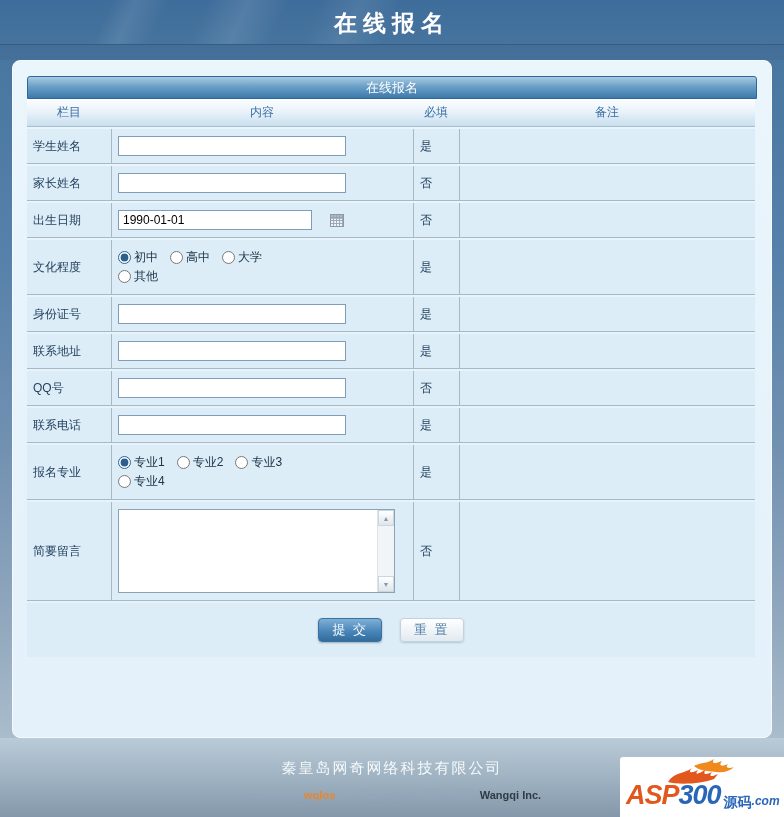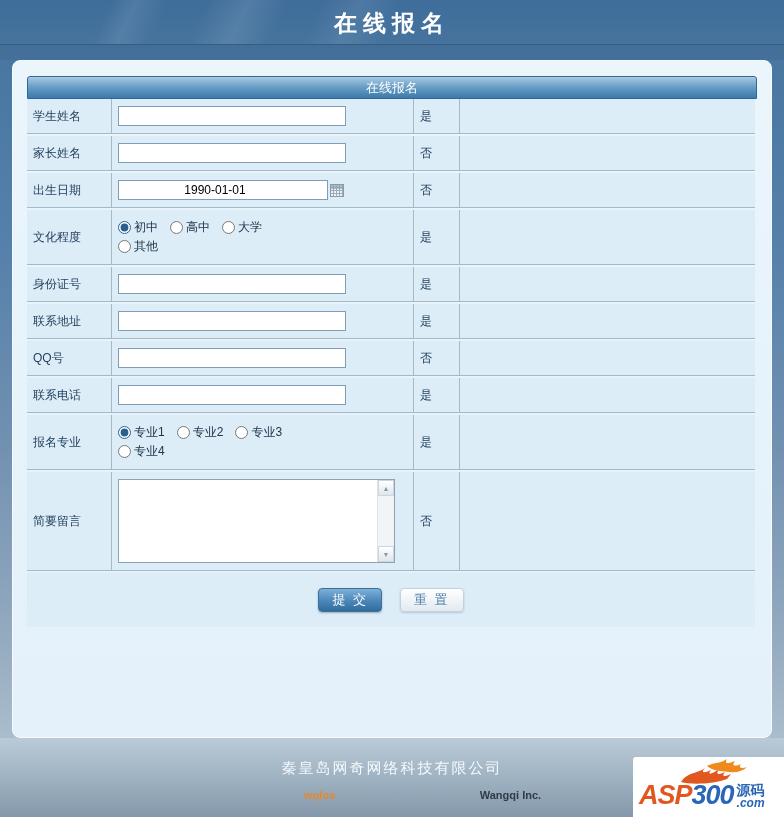--- a/index.html
+++ b/index.html
@@ -63,21 +63,21 @@
     font-size: 12px; color: #24425f; padding: 7px 6px; vertical-align: middle;
   }
   td.cell + td.cell { border-left: 1px solid #a4bac9; }
   td.lbl, td.req { }
   
   input.txt {
     width: 228px; height: 20px; border: 1px solid #7f9db9; background: #fff;
     font-size: 12px; padding: 1px 4px; font-family: inherit; color: #000;
   }
   .date-wrap { position: relative; display: inline-block; width: 230px; }
-  .date-wrap input.txt { width: 210px; padding-right: 20px; text-align: center; }
+  .date-wrap input.txt { width: 194px; padding-right: 20px; }
   .cal-icon {
     position: absolute; right: 4px; top: 4px; width: 14px; height: 13px;
     border: 1px solid #8b9aa6;
     background:
       repeating-linear-gradient(90deg, rgba(150,165,178,0) 0 2px, rgba(150,165,178,.9) 2px 3px),
       repeating-linear-gradient(0deg, rgba(150,165,178,0) 0 2px, rgba(150,165,178,.9) 2px 3px),
       linear-gradient(180deg, #aebbc6 0 4px, #eef2f5 4px);
   }
   .radio-line { display: flex; align-items: center; margin: 2px 0; }
   .radio-item { display: inline-flex; align-items: center; margin-right: 12px; }
@@ -126,32 +126,32 @@
   .footer {
     position: relative; height: 79px; text-align: center;
     background: linear-gradient(180deg, #bacbd8 0%, #a2b5c4 45%, #8598ab 100%);
   }
   .company { padding-top: 21px; font-size: 15px; letter-spacing: 2px; color: #f5f9fc; }
   .powered { margin-top: 11px; font-size: 11px; color: #92a7ba; }
   .powered .product { color: #e8872b; font-weight: bold; text-align: center; }
   .powered .vendor { color: #2f3b46; font-weight: bold; }
   
   .asp-logo {
-    position: absolute; right: 0; bottom: 0; width: 151px; height: 60px;
+    position: absolute; right: 0; bottom: 0; width: 164px; height: 60px;
     background: #ffffff; border-radius: 3px 0 0 0;
     overflow: hidden;
   }
   .asp-logo svg.flame { position: absolute; left: 34px; top: 1px; }
   .logo-text {
     position: absolute; left: 6px; top: 24px; white-space: nowrap;
     font-style: italic; font-weight: bold; display: flex; align-items: flex-end;
   }
   .logo-asp { font-size: 27px; color: #e2571d; letter-spacing: -1px; line-height: 28px; }
   .logo-num { font-size: 27px; color: #2a66b8; letter-spacing: -1px; line-height: 28px; }
-  .logo-side { display: inline-flex; flex-direction: column; align-items: flex-start; margin-left: 3px; }
+  .logo-side { display: inline-flex; flex-direction: row; align-items: flex-start; margin-left: 3px; }
   .logo-ym { font-size: 14px; color: #2a66b8; font-style: normal; line-height: 14px; }
   .logo-com { font-size: 12px; color: #2a66b8; line-height: 12px; }
 </style>
 </head>
 <body>
 
 <div class="page">
 
   <div class="banner">
     <div class="banner-title">在线报名</div>
@@ -162,20 +162,26 @@
     <div class="panel-header">在线报名</div>
 
     <table class="form-table">
       <colgroup>
           <col class="c1">
           <col class="c2">
           <col class="c3">
           <col class="c4">
         </colgroup>
       <tbody>
+          <tr>
+        <th class="hdr">栏目</th>
+        <th class="hdr">内容</th>
+        <th class="hdr">必填</th>
+        <th class="hdr">备注</th>
+      </tr>
 
       <tr>
         <td class="cell lbl">学生姓名</td>
         <td class="cell">
           <input class="txt" type="text" style="">
         </td>
         <td class="cell req">是</td>
         <td class="cell"></td>
       </tr>
 

